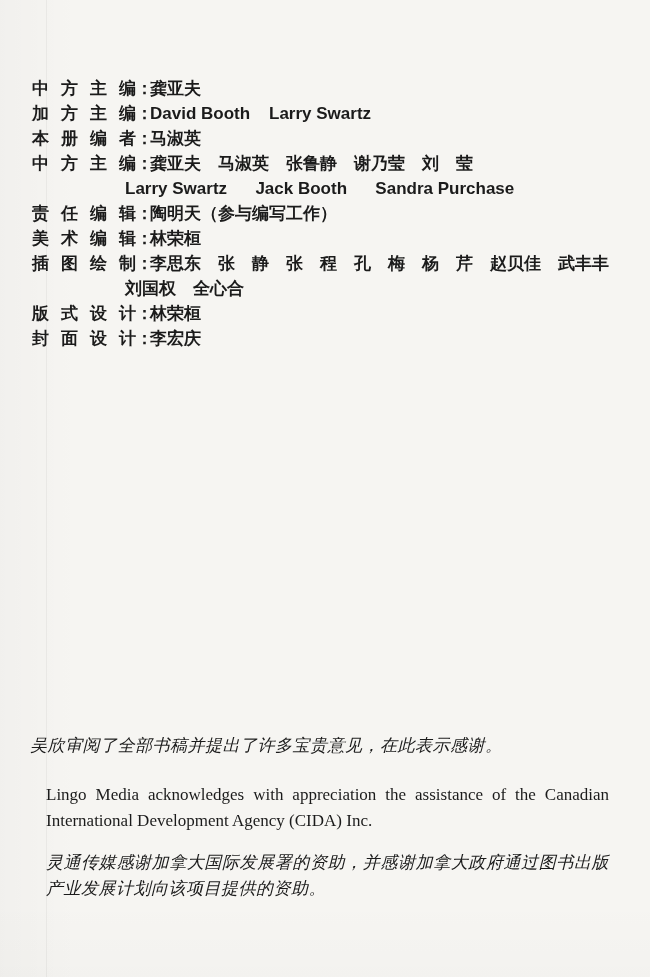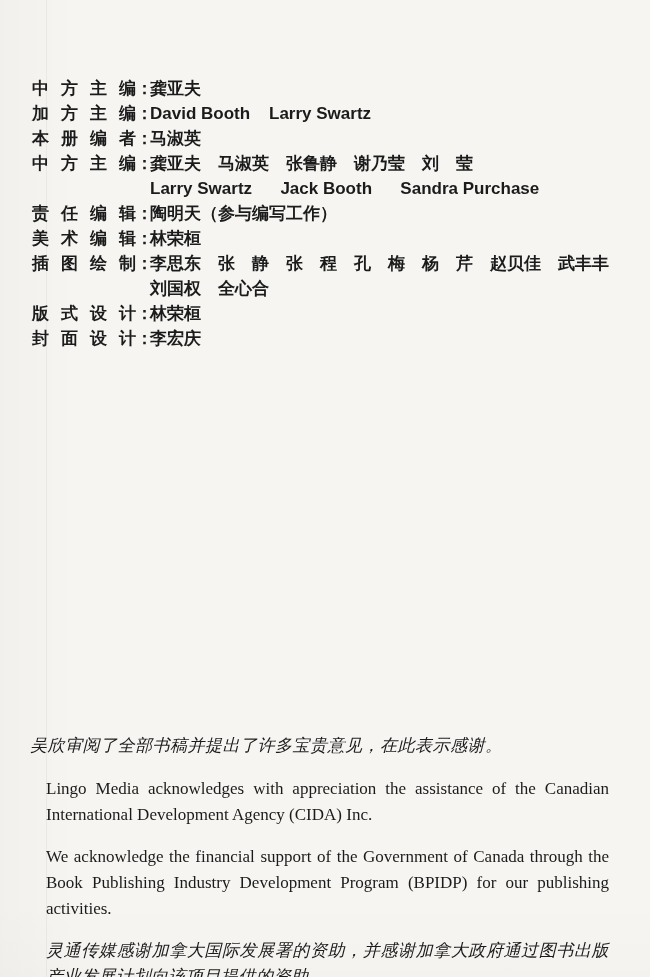--- a/index.html
+++ b/index.html
@@ -58,39 +58,39 @@
   }
   .credit-colon {
     display: inline-block;
     width: 14px;
     flex: 0 0 14px;
   }
   .credit-value {
     white-space: pre-wrap;
   }
   .credit-cont {
-    margin-left: 118px;
+    margin-left: 93px;
     line-height: 25px;
     white-space: pre-wrap;
   }
 
   
   .ack {
     position: absolute;
     left: 30px;
     right: 25px;
     top: 734px;
     font-family: "Liberation Serif", serif;
     font-size: 17px;
   }
   .reviewer-note {
     font-style: italic;
     font-size: 17px;
     line-height: 24px;
-    margin-bottom: 18px;
+    margin-bottom: 24px;
     letter-spacing: 0.5px;
   }
   .ack-para {
     line-height: 26px;
     text-align: justify;
     margin: 16px;
   }
   .ack-para.cjk {
     letter-spacing: 0.5px;
     font-style: italic;
@@ -158,15 +158,14 @@
     <span class="credit-label">封面设计</span>
       <span class="credit-colon">：</span>
       <span class="credit-value">李宏庆</span>
   </div>
 
 </div>
 
 <div class="ack">
   <div class="reviewer-note">吴欣审阅了全部书稿并提出了许多宝贵意见，在此表示感谢。</div>
   <p class="ack-para">Lingo Media acknowledges with appreciation the assistance of the Canadian International Development Agency (CIDA) Inc.</p>
-  <p class="ack-para">We acknowledge the financial support of the Government of Canada through the Book Publishing Industry Development Program (BPIDP) for our publishing activities.</p>
   <p class="ack-para cjk">灵通传媒感谢加拿大国际发展署的资助，并感谢加拿大政府通过图书出版产业发展计划向该项目提供的资助。</p>
 </div>
 
 </body></html>

